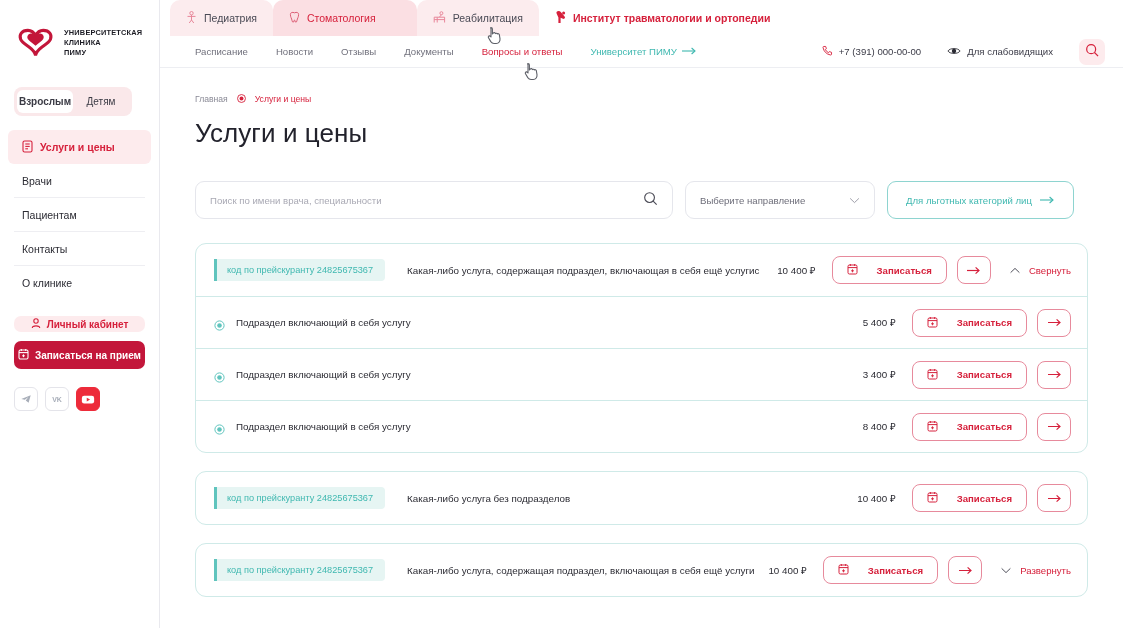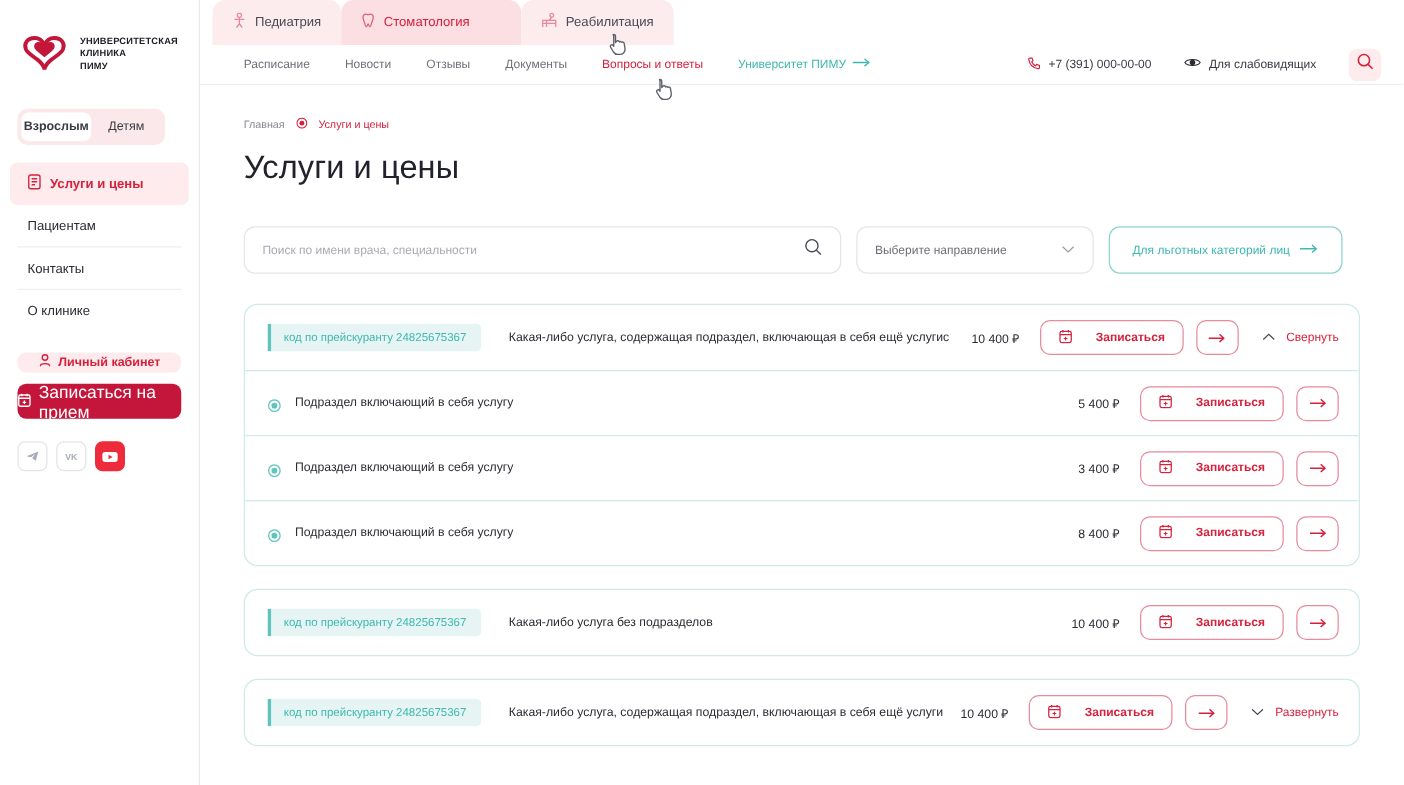--- a/index.html
+++ b/index.html
@@ -56,21 +56,21 @@
   .btn-cab {
     margin-top: 16px; height: 16px; width: 131px;
     background: #fdebed; color: #d6213c; border-radius: 7px;
     display: flex; align-items: center; justify-content: center; gap: 6px;
     font-size: 10px; font-weight: 600; cursor: pointer;
   }
   .btn-appt {
     margin-top: 9px; height: 28px; width: 131px;
     background: #c3163a; color: #ffffff; border-radius: 7px;
     display: flex; align-items: center; justify-content: center; gap: 6px;
-    font-size: 14px; font-weight: 400; cursor: pointer;
+    font-size: 10px; font-weight: 700; cursor: pointer;
   }
   .socials { margin-top: 18px; display: flex; gap: 7px; }
   .soc {
     width: 24px; height: 24px; border-radius: 6px;
     border: 1px solid #e4e4ea; background: #fff;
     display: flex; align-items: center; justify-content: center;
     cursor: pointer;
   }
   .soc.yt { background: #ed2b3a; border-color: #ed2b3a; }
 
@@ -203,20 +203,23 @@
           <svg width="11" height="13" viewBox="0 0 11 13">
             <rect x="1" y="1" width="9" height="11" rx="1.6" fill="none" stroke="#d6213c" stroke-width="1.1"></rect>
             <line x1="3.3" y1="4" x2="7.7" y2="4" stroke="#d6213c" stroke-width="1.1"></line>
             <line x1="3.3" y1="6.4" x2="7.7" y2="6.4" stroke="#d6213c" stroke-width="1.1"></line>
             <line x1="3.3" y1="8.8" x2="6" y2="8.8" stroke="#d6213c" stroke-width="1.1"></line>
           </svg>
         </span>
         <span>Услуги и цены</span>
       </div>
       <div class="nav-item">
+        <span>Врачи</span>
+      </div>
+      <div class="nav-item">
         <span>Пациентам</span>
       </div>
       <div class="nav-item">
         <span>Контакты</span>
       </div>
       <div class="nav-item">
         <span>О клинике</span>
       </div>
     </nav>
 
@@ -286,20 +289,29 @@
         <span class="tab-sp"></span>
       </div>
       <div class="tab">
         <span>
           <svg width="13" height="13" viewBox="0 0 13 13">
             <circle cx="8.4" cy="2.2" r="1.5" fill="none" stroke="#e8879a" stroke-width="1"></circle>
             <path d="M1.2 11.5 V6.2 H11.6 V11.5 M1.2 8.6 H11.6 M4.2 6.2 V11.5 M8.4 3.8 L6.4 6.2" fill="none" stroke="#e8879a" stroke-width="1"></path>
           </svg>
         </span>
         <span>Реабилитация</span>
+      </div>
+      <div class="tab active">
+        <span>
+          <svg width="11" height="14" viewBox="0 0 11 14">
+            <path d="M3.6 1 C2 1 1 2.2 1.6 3.6 L3.4 7.4 L3.4 13 L5.6 13 L5.6 7.8 L8 8.8 C9.6 9.4 10.6 7.8 9.6 6.6 L6 2.2 C5.4 1.4 4.6 1 3.6 1 Z" fill="#d6213c"></path>
+            <circle cx="8.6" cy="3.1" r="1.5" fill="#d6213c"></circle>
+          </svg>
+        </span>
+        <span>Институт травматологии и ортопедии</span>
       </div>
     </div>
 
     <div class="subnav">
       <span class="subnav-item">Расписание</span>
       <span class="subnav-item">Новости</span>
       <span class="subnav-item">Отзывы</span>
       <span class="subnav-item">Документы</span>
       <span class="subnav-item red">Вопросы и ответы</span>
       <span class="subnav-item teal">

